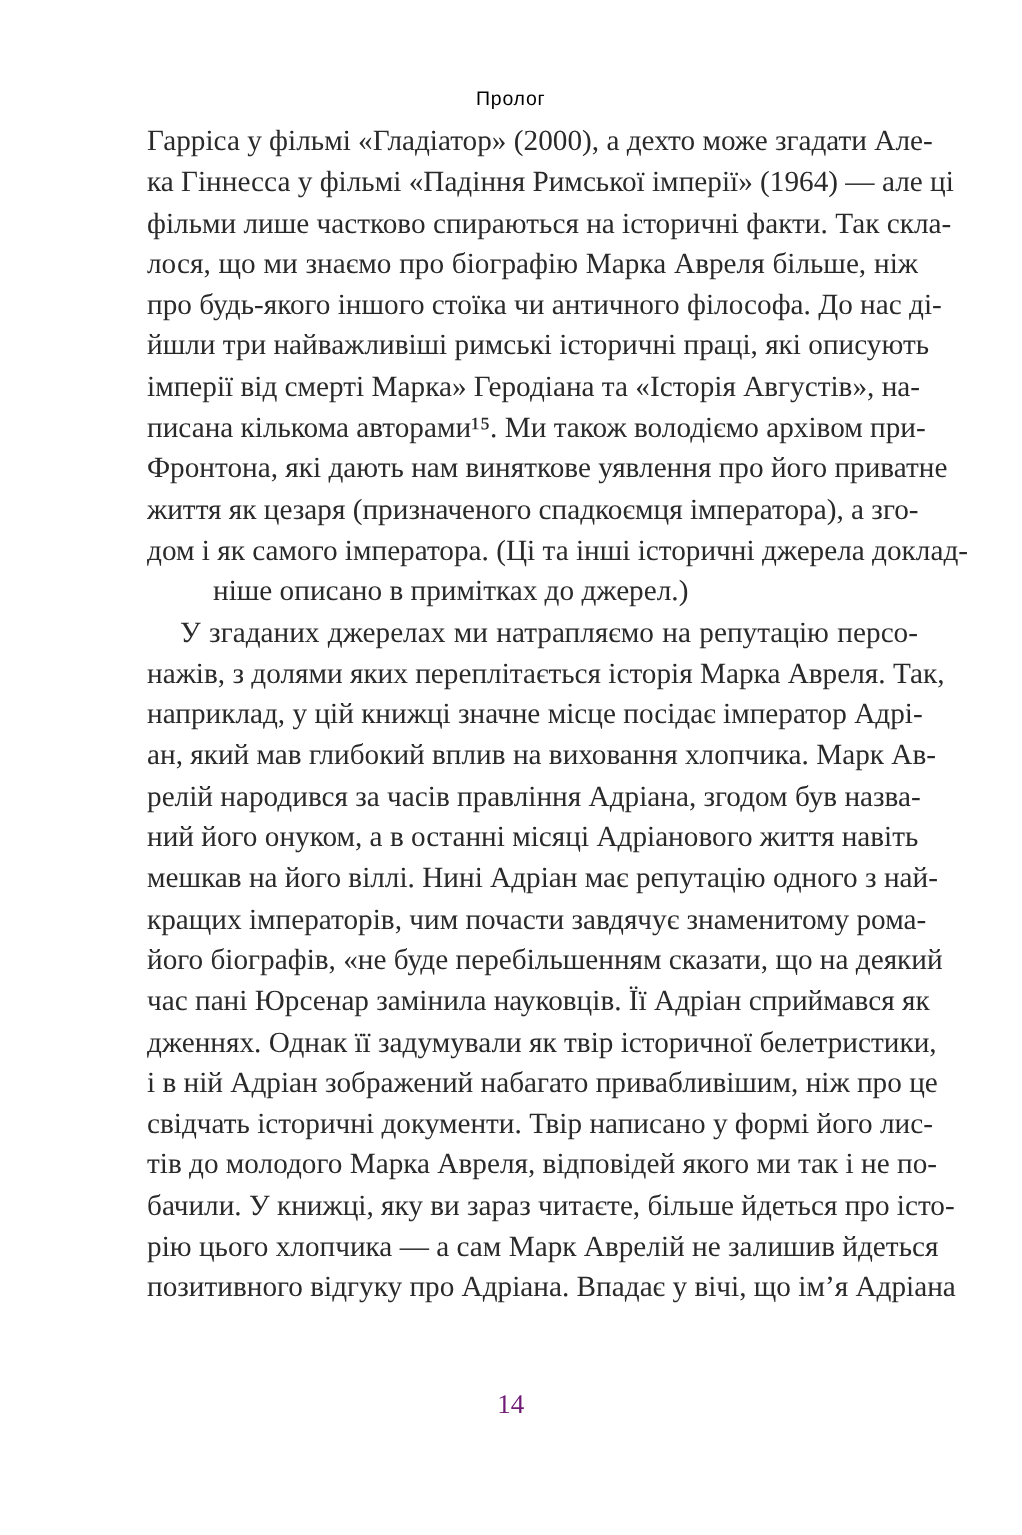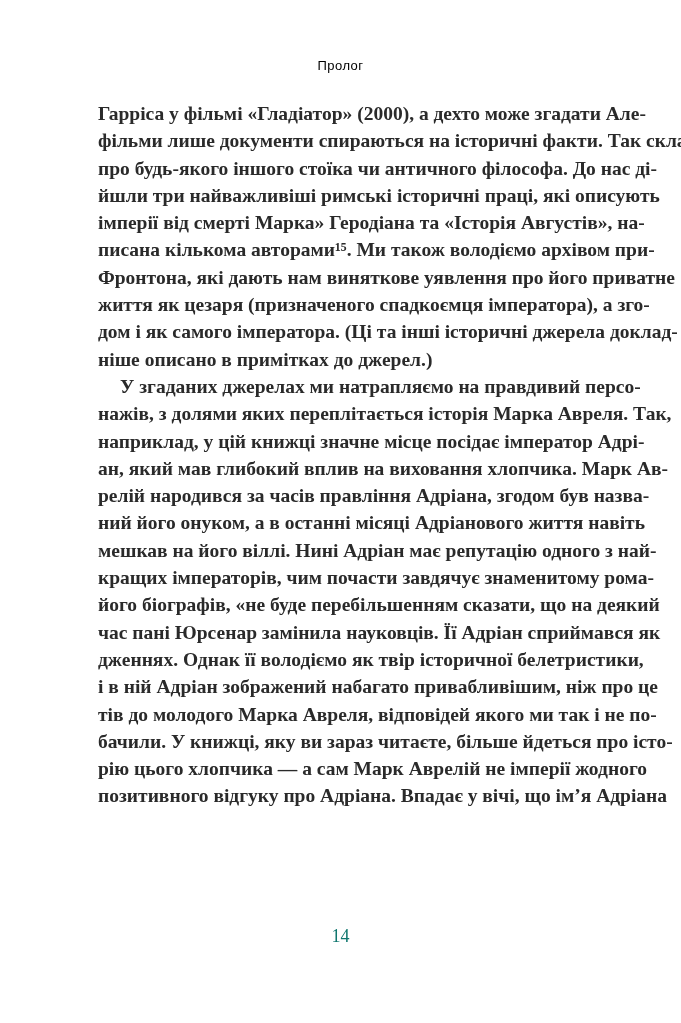--- a/index.html
+++ b/index.html
@@ -15,74 +15,76 @@
       position: absolute;
       top: 58px; left: 0; width: 681px;
       text-align: center;
       font-family: "Liberation Sans", "DejaVu Sans", sans-serif;
       font-size: 13px;
       letter-spacing: 0.5px;
       color: #000000;
     }
     .body-text {
       position: absolute;
-      top: 100px; left: 98px;
+      top: 81px; left: 98px;
       width: 514px;
-      font-weight: bold;
     }
     .line {
       display: block;
       height: 27.3px;
       line-height: 27.3px;
       font-size: 19.5px;
       white-space: nowrap;
       text-align: justify;
       text-align-last: justify;
     }
-    .line.last { text-align-last: left; }
+    .line.last { text-align-last: left; margin-left: 44px; }
     .line.indent { padding-left: 22px; }
     .page-number {
       position: absolute;
       top: 926px; left: 0; width: 681px;
       text-align: center;
       font-size: 18px;
-      color: #0f766e;
+      color: #701a75;
     }
   </style>
 </head>
 <body>
 
 <div class="running-head">Пролог</div>
 
 <div class="body-text">
   <div class="paragraph">
     <span class="line">Гарріса у фільмі «Гладіатор» (2000), а дехто може згадати Але-</span>
-    <span class="line">фільми лише документи спираються на історичні факти. Так скла-</span>
+    <span class="line">ка Гіннесса у фільмі «Падіння Римської імперії» (1964) — але ці</span>
+    <span class="line">фільми лише частково спираються на історичні факти. Так скла-</span>
+    <span class="line">лося, що ми знаємо про біографію Марка Авреля більше, ніж</span>
     <span class="line">про будь-якого іншого стоїка чи античного філософа. До нас ді-</span>
     <span class="line">йшли три найважливіші римські історичні праці, які описують</span>
     <span class="line">імперії від смерті Марка» Геродіана та «Історія Августів», на-</span>
     <span class="line">писана кількома авторами¹⁵. Ми також володіємо архівом при-</span>
     <span class="line">Фронтона, які дають нам виняткове уявлення про його приватне</span>
     <span class="line">життя як цезаря (призначеного спадкоємця імператора), а зго-</span>
     <span class="line">дом і як самого імператора. (Ці та інші історичні джерела доклад-</span>
     <span class="line last">ніше описано в примітках до джерел.)</span>
   </div>
   <div class="paragraph">
-    <span class="line indent">У згаданих джерелах ми натрапляємо на правдивий персо-</span>
+    <span class="line indent">У згаданих джерелах ми натрапляємо на репутацію персо-</span>
     <span class="line">нажів, з долями яких переплітається історія Марка Авреля. Так,</span>
     <span class="line">наприклад, у цій книжці значне місце посідає імператор Адрі-</span>
     <span class="line">ан, який мав глибокий вплив на виховання хлопчика. Марк Ав-</span>
     <span class="line">релій народився за часів правління Адріана, згодом був назва-</span>
     <span class="line">ний його онуком, а в останні місяці Адріанового життя навіть</span>
     <span class="line">мешкав на його віллі. Нині Адріан має репутацію одного з най-</span>
     <span class="line">кращих імператорів, чим почасти завдячує знаменитому рома-</span>
     <span class="line">його біографів, «не буде перебільшенням сказати, що на деякий</span>
     <span class="line">час пані Юрсенар замінила науковців. Її Адріан сприймався як</span>
-    <span class="line">дженнях. Однак її володіємо як твір історичної белетристики,</span>
+    <span class="line">дженнях. Однак її задумували як твір історичної белетристики,</span>
     <span class="line">і в ній Адріан зображений набагато привабливішим, ніж про це</span>
+    <span class="line">свідчать історичні документи. Твір написано у формі його лис-</span>
     <span class="line">тів до молодого Марка Авреля, відповідей якого ми так і не по-</span>
     <span class="line">бачили. У книжці, яку ви зараз читаєте, більше йдеться про істо-</span>
-    <span class="line">рію цього хлопчика — а сам Марк Аврелій не імперії жодного</span>
+    <span class="line">рію цього хлопчика — а сам Марк Аврелій не залишив йдеться</span>
     <span class="line">позитивного відгуку про Адріана. Впадає у вічі, що ім’я Адріана</span>
   </div>
 </div>
 
 <div class="page-number">14</div>
 
 </body></html>

